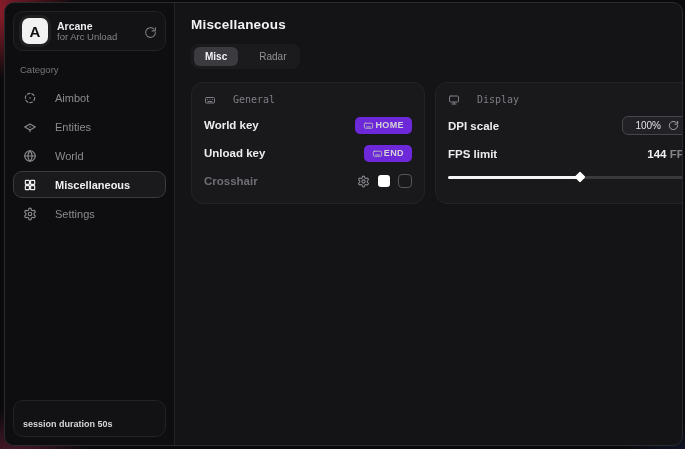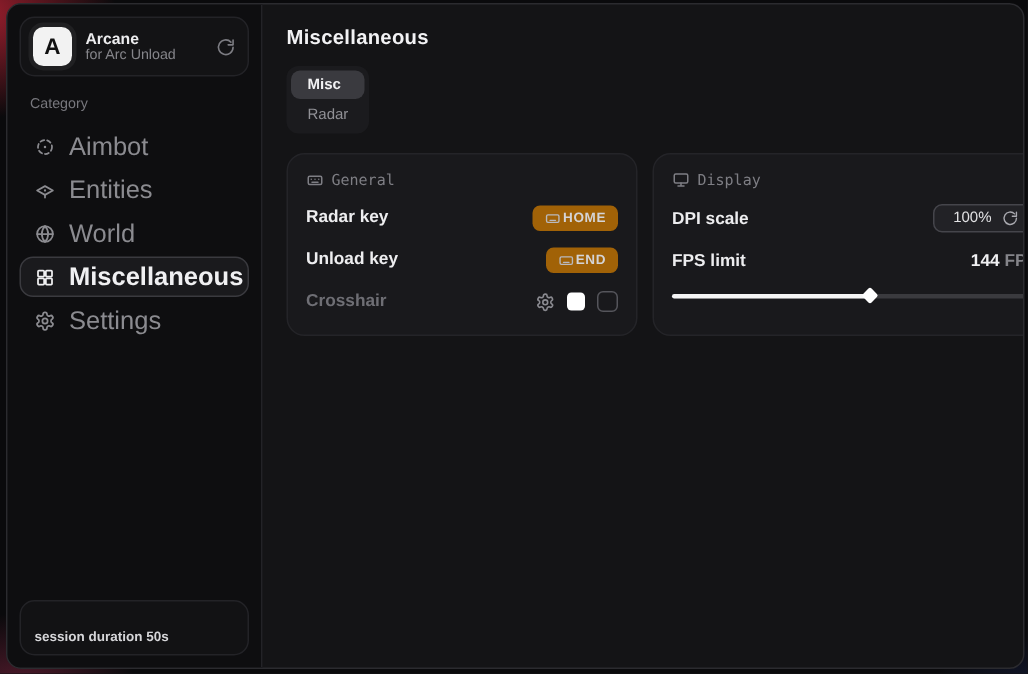--- a/index.html
+++ b/index.html
@@ -35,64 +35,64 @@
     display:flex; align-items:center; justify-content:center; flex:0 0 26px;
     box-shadow:0 0 0 3px rgba(255,255,255,.06);
   }
   .logo-text { flex:1; line-height:1.15; }
   .logo-title { color:#ececee; font-size:10.5px; font-weight:bold; }
   .logo-sub { color:#85858a; font-size:9.5px; }
   .refresh-btn { color:#7c7c82; width:13px; height:13px; cursor:pointer; }
   .cat-label { color:#77777d; font-size:9.5px; margin:13px 0 9px 7px; }
   .nav { display:flex; flex-direction:column; gap:2px; }
   .nav-item {
-    display:flex; align-items:center; gap:9px; height:27px;
+    display:flex; align-items:center; gap:18px; height:27px;
     padding:0 9px; border-radius:9px; border:1px solid transparent;
-    color:#8b8b90; font-size:17px; cursor:pointer;
+    color:#8b8b90; font-size:11px; cursor:pointer;
   }
   .nav-item.active {
     background:#1a1a1d; border-color:#3a3a3f; color:#f0f0f2; font-weight:bold;
   }
   .nav-item svg { width:14px; height:14px; flex:0 0 14px; }
   .status-box {
     margin-top:auto; border:1px solid #232327; border-radius:10px;
     background:#121214; padding:6px 9px 7px;
   }
   .status-line1 { font-family:"DejaVu Sans Mono", monospace; font-size:9.5px; color:#b9b9bd; letter-spacing:.3px; }
   .status-line2 { font-size:9px; color:#d6d6d9; font-weight:bold; margin-top:12px; }
   
   .main { flex:1; padding:14px 16px; }
   .page-title { color:#f2f2f4; font-size:13.5px; font-weight:bold; letter-spacing:.2px; }
   .tabs {
-    display:inline-flex; gap:1px; margin-top:12px;
-    background:#1b1b1e; border-radius:8px; padding:3px;flex-direction:column;
+    display:inline-flex; gap:10px; margin-top:12px;
+    background:#1b1b1e; border-radius:8px; padding:3px;
   }
   .tab { font-size:10px; padding:4px 11px; border-radius:6px; color:#919196; cursor:pointer; }
   .tab.active { background:#3a3a3f; color:#f2f2f4; font-weight:bold; }
   .cards { display:flex; gap:10px; margin-top:13px; }
   .card {
     background:#19191c; border:1px solid #242428; border-radius:12px;
     padding:11px 12px 13px;
   }
   .card.general { width:234px; }
   .card.display { width:270px; }
   .card-head {
-    display:flex; align-items:center; gap:5px;
+    display:flex; align-items:flex-start; gap:17px;
     color:#7e7e84; font-family:"DejaVu Sans Mono", monospace; font-size:10px;
   }
   .card-head svg { width:12px; height:12px; }
   .row {
     display:flex; align-items:center; justify-content:space-between;
     margin-top:10px; min-height:18px;
   }
   .row-label { color:#ededef; font-size:11.5px; font-weight:bold; }
   .row-label.dim { color:#6e6e74; }
   .key-btn {
     display:inline-flex; align-items:center; gap:1px;
-    background:#a16207; border-radius:5px; padding:3px 8px;
+    background:#6d28d9; border-radius:5px; padding:3px 8px;
     color:#d4d4d7; font-size:9px; font-weight:bold; letter-spacing:.4px; cursor:pointer;
   }
   .key-btn svg { width:11px; height:11px; color:#b9b9be; }
   .cross-controls { display:flex; align-items:center; gap:8px; }
   .cross-controls .gear { width:13px; height:13px; color:#8a8a90; cursor:pointer; }
   .swatch { width:12px; height:12px; border-radius:3px; background:#fff; cursor:pointer; }
   .checkbox { width:14px; height:14px; border-radius:4px; border:1.5px solid #55555b; cursor:pointer; }
   .dpi-btn {
     display:inline-flex; align-items:center; gap:7px;
     background:#222226; border:1px solid #45454b; border-radius:6px;
@@ -192,21 +192,21 @@
 
       <div class="card general">
         <div class="card-head">
           <svg viewBox="0 0 24 24" fill="none" stroke="currentColor" stroke-width="2" stroke-linecap="round">
               <rect x="3" y="7" width="18" height="11" rx="2"></rect>
               <path d="M7 11h.01M12 11h.01M17 11h.01M8 15h8"></path>
             </svg>
           <span>General</span>
         </div>
         <div class="row">
-          <span class="row-label">Radar key</span>
+          <span class="row-label">World key</span>
           <span class="key-btn">
             <svg viewBox="0 0 24 24" fill="none" stroke="currentColor" stroke-width="2" stroke-linecap="round">
                 <rect x="3" y="7" width="18" height="11" rx="2"></rect>
                 <path d="M8 15h8"></path>
               </svg>
             <span>HOME</span>
           </span>
         </div>
         <div class="row">
           <span class="row-label">Unload key</span>

